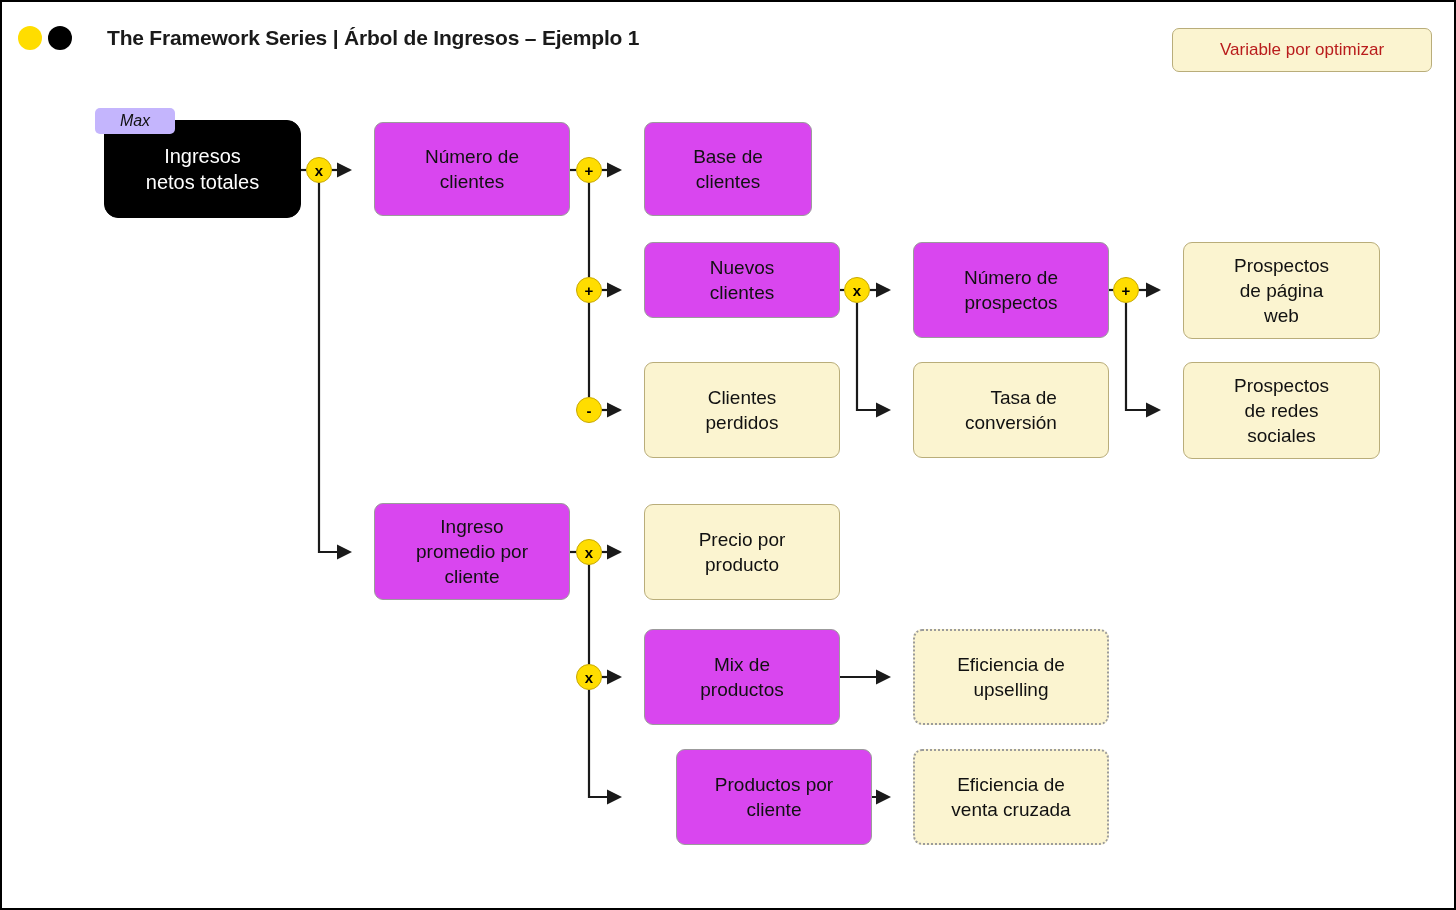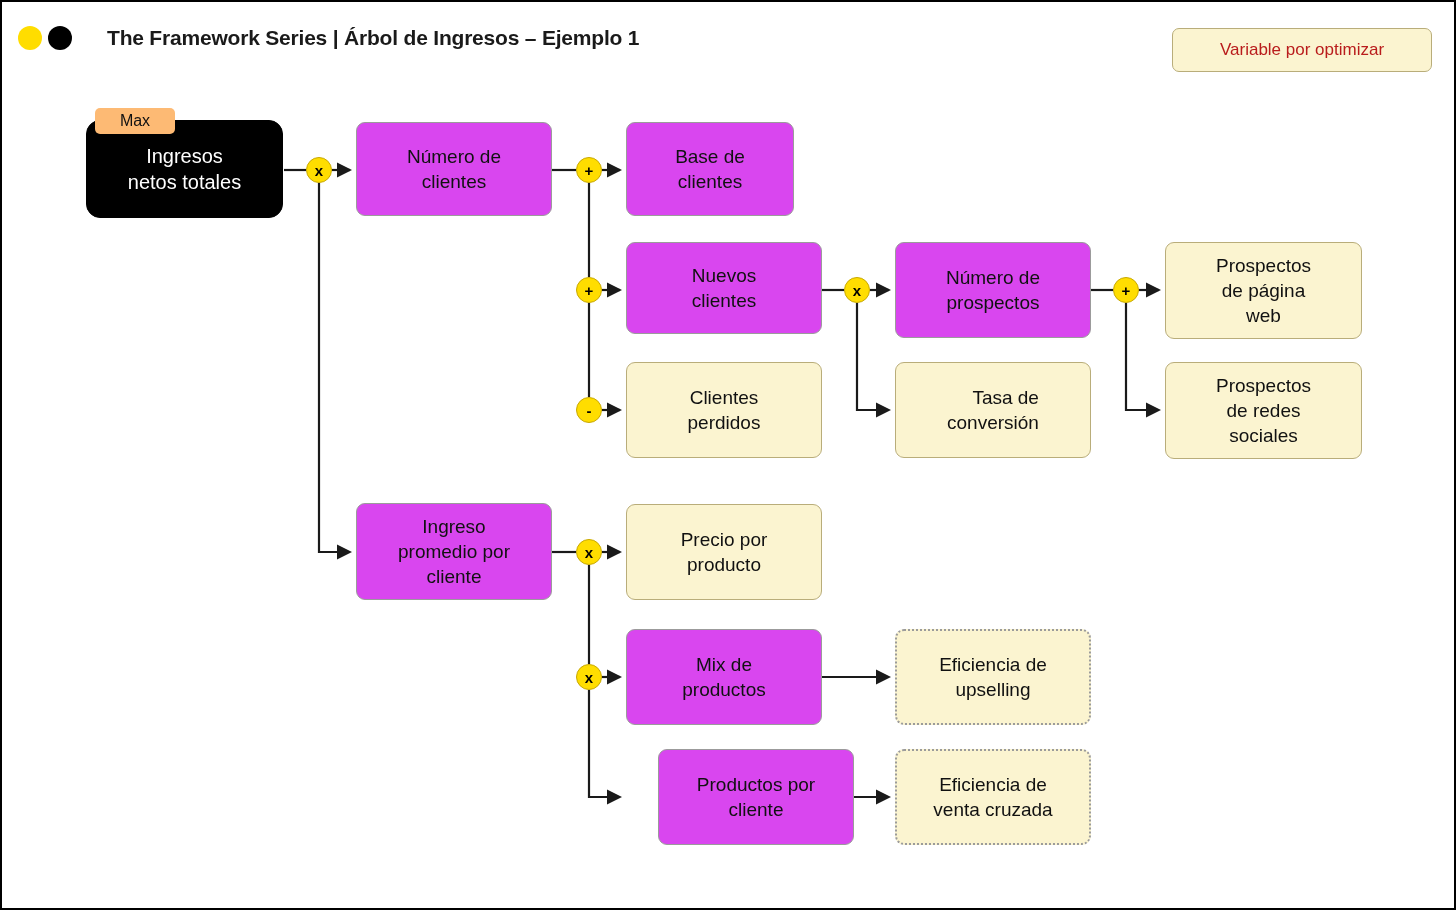--- a/index.html
+++ b/index.html
@@ -68,20 +68,21 @@
     border-radius: 9px;
     display: flex;
     align-items: center;
     justify-content: center;
     text-align: center;
     font-size: 19px;
     line-height: 1.32;
     color: #111111;
     padding: 4px 12px;
     white-space: pre-line;
+    margin-left: 18px;
   }
   .node.white {
     background: #d946ef;
     border: 1px solid #9b9b9b;
   }
   .node.cream {
     background: #FBF4D0;
     border: 1px solid #B9AD7A;
   }
   .node.dotted {
@@ -94,28 +95,29 @@
     border-radius: 14px;
     color: #ffffff;
     font-size: 20px;
   }
   .badge {
     position: absolute;
     left: 93px;
     top: 106px;
     width: 80px;
     height: 26px;
-    background: #fdba74;
+    background: #c4b5fd;
     border-radius: 5px;
     display: flex;
     align-items: center;
     justify-content: center;
     font-size: 16px;
     color: #111111;
     z-index: 5;
+    font-style: italic;
   }
   
   .op {
     position: absolute;
     width: 26px;
     height: 26px;
     border-radius: 50%;
     background: #FFDD00;
     border: 1.5px solid #C8A800;
     display: flex;
@@ -190,21 +192,21 @@
   </div>
   <div class="badge">
     <span>Max</span>
   </div>
 
   <div id="node-layer">
       <div class="node white" style="left: 354px; top: 120px; width: 196px; height: 94px;"><span>Número de
 clientes</span></div>
       <div class="node white" style="left: 624px; top: 120px; width: 168px; height: 94px;"><span>Base de
 clientes</span></div>
-      <div class="node white" style="left: 624px; top: 240px; width: 196px; height: 92px;"><span>Nuevos
+      <div class="node white" style="left: 624px; top: 240px; width: 196px; height: 76px;"><span>Nuevos
 clientes</span></div>
       <div class="node cream" style="left: 624px; top: 360px; width: 196px; height: 96px;"><span>Clientes
 perdidos</span></div>
       <div class="node white" style="left: 893px; top: 240px; width: 196px; height: 96px;"><span>Número de
 prospectos</span></div>
       <div class="node cream" style="left: 893px; top: 360px; width: 196px; height: 96px; text-align: right;"><span>Tasa de
 conversión</span></div>
       <div class="node cream" style="left: 1163px; top: 240px; width: 197px; height: 97px;"><span>Prospectos
 de página
 web</span></div>

